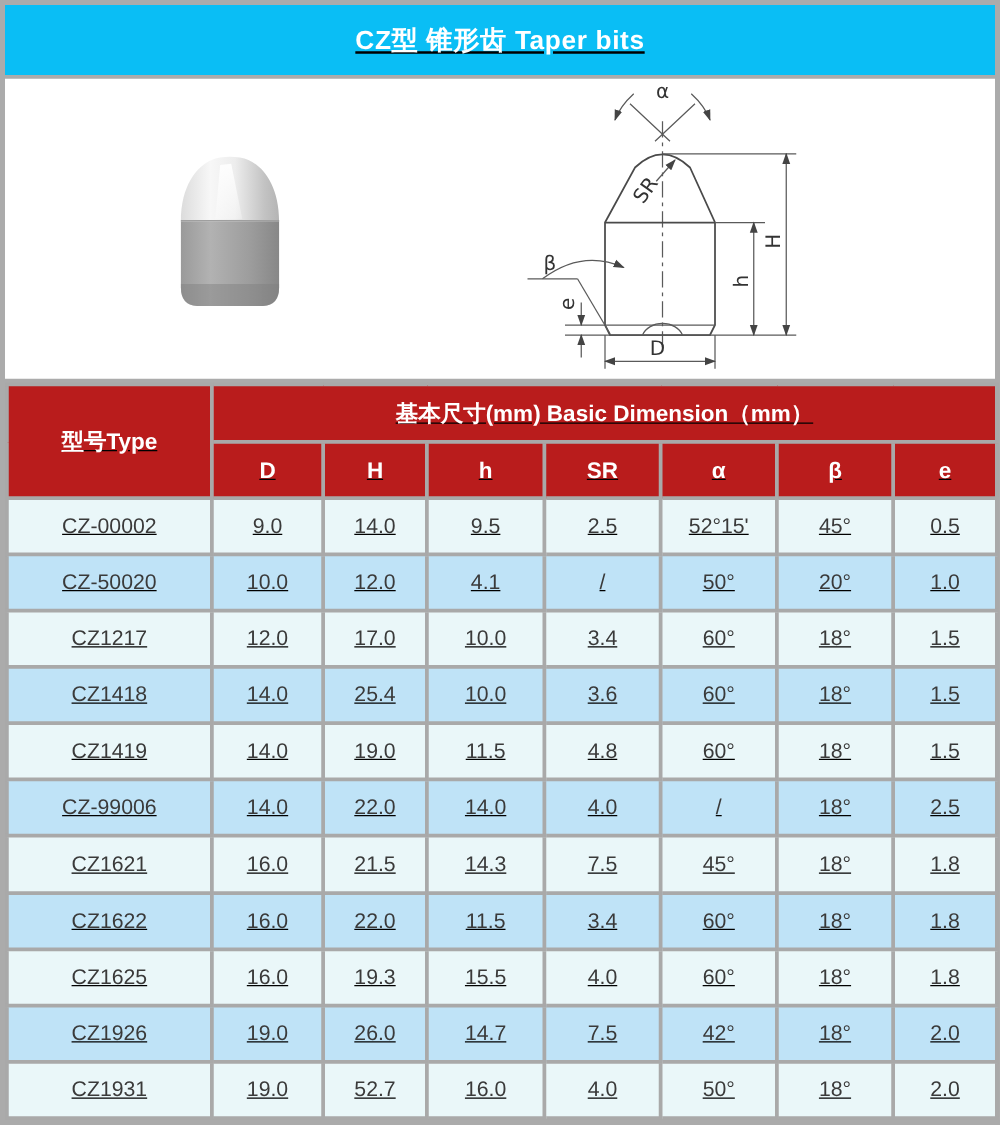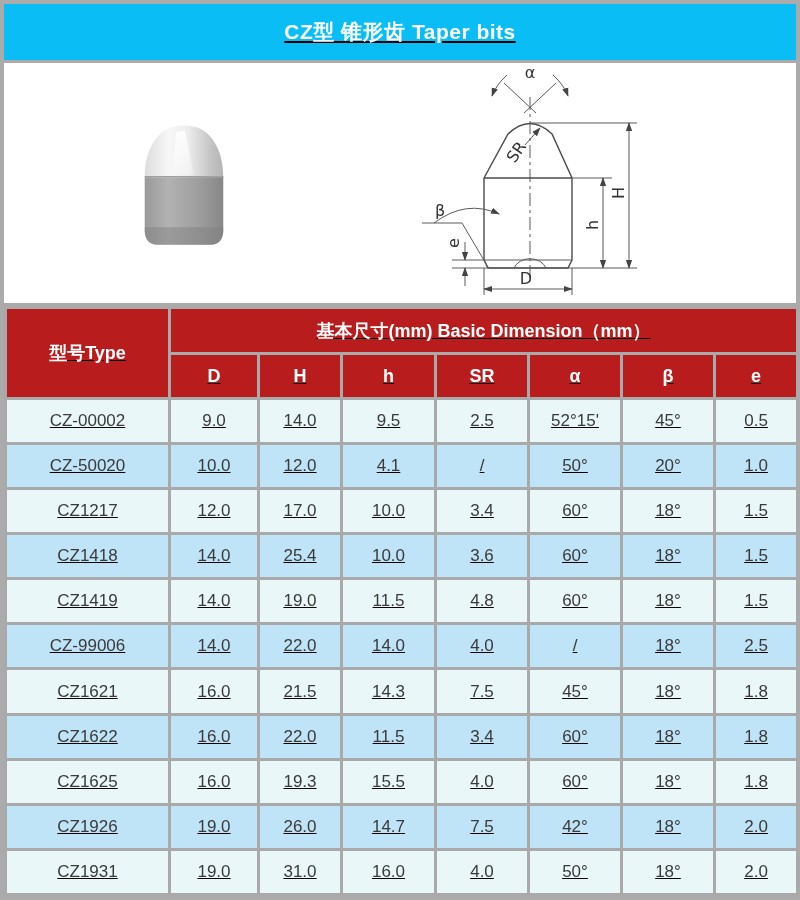--- a/index.html
+++ b/index.html
@@ -281,21 +281,21 @@
     <td>14.7</td>
     <td>7.5</td>
     <td>42°</td>
     <td>18°</td>
     <td>2.0</td>
   </tr>
 
   <tr>
     <td>CZ1931</td>
     <td>19.0</td>
-    <td>31.0</td>
+    <td>52.7</td>
     <td>16.0</td>
     <td>4.0</td>
     <td>50°</td>
     <td>18°</td>
     <td>2.0</td>
   </tr>
 </tbody>
     </table>
   </div>
 

